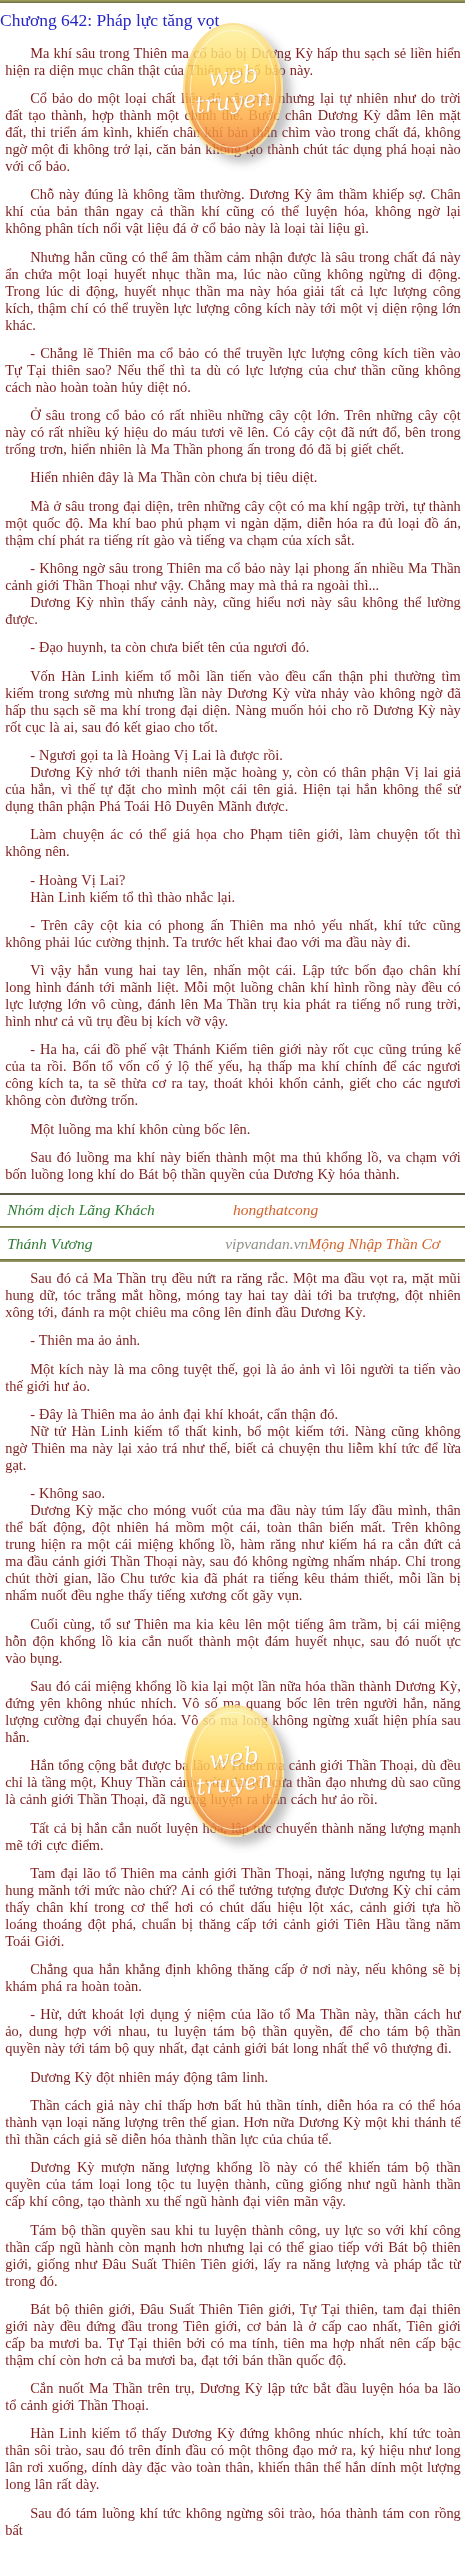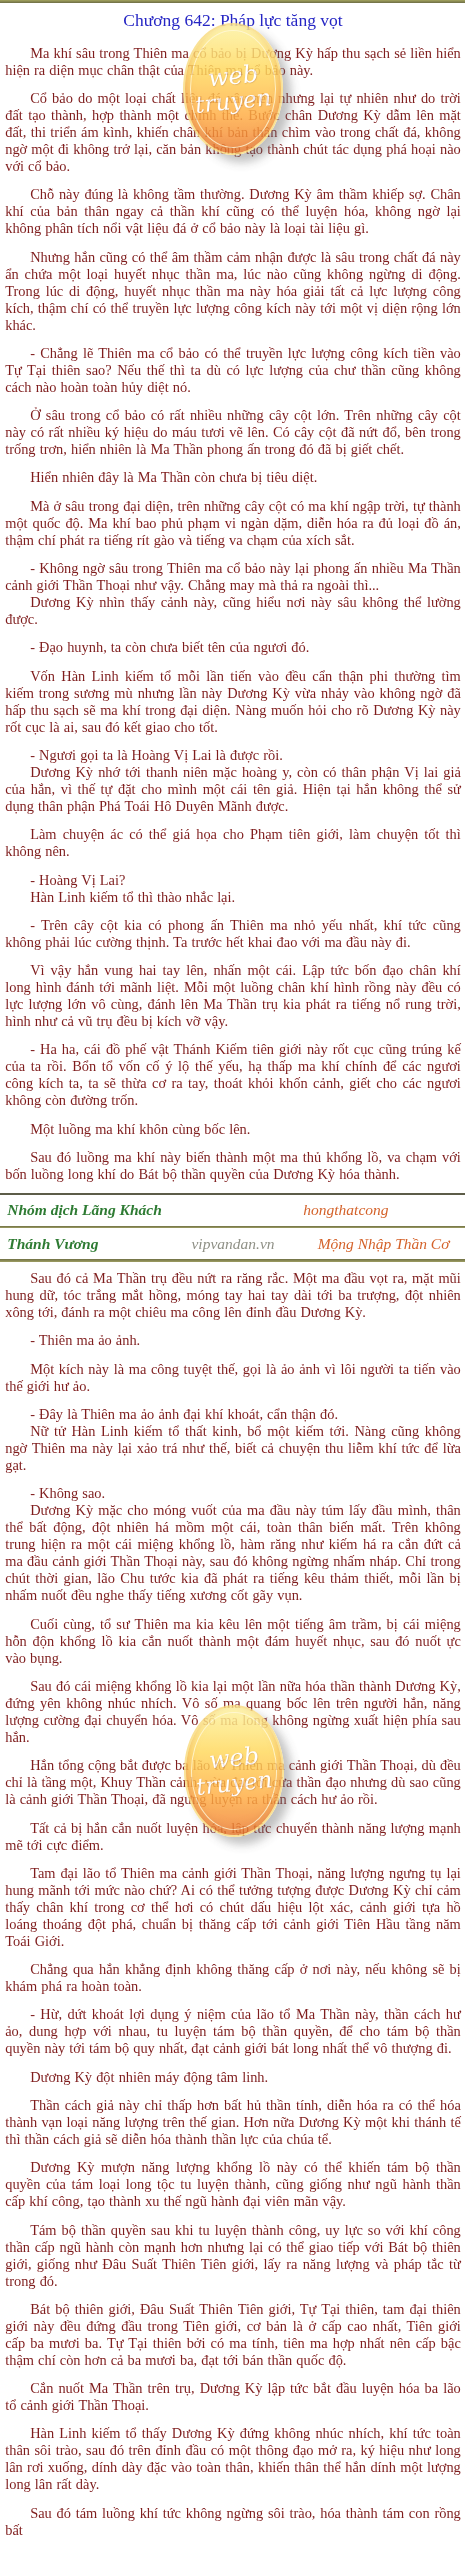--- a/index.html
+++ b/index.html
@@ -11,21 +11,20 @@
     background: #ffffff;
     font-family: "Liberation Serif", "DejaVu Serif", serif;
   }
   .top-rule {
     height: 3.1px;
     background: linear-gradient(#a3a35e, #6d6d45);
     width: 100%;
   }
   h1.chapter-title {
     margin: 7.2px 0 13.4px 0;
-    text-align: center;
     font-weight: normal;
     font-size: 17.5px;
     color: #2626c4;
     font-family: "Liberation Serif", "DejaVu Serif", serif;
   }
   #chapter-body { padding: 0 5.2px; }
   p.para {
     margin: 11.3px 0 0 0;
     font-size: 14.4px;
     line-height: 17px;
@@ -40,23 +39,23 @@
   .rule-a { height: 1.5px; background: #5c5c48; margin: 0; }
   .rule-b { height: 2.6px; background: linear-gradient(#6f6f45, #9f9f63); }
   .credits-row {
     display: flex;
     align-items: center;
     padding: 5.2px 7.2px;
     font-style: italic;
     font-size: 15.5px;
     line-height: 20.6px;
   }
-  .credits-row .left  { flex: 1; text-align: left;   color: #2e7b33; font-weight: bold; }
-  .credits-row .mid   { flex: 1; text-align: center; color: #8f9086; }
-  .credits-row .right { flex: 1; text-align: center;  color: #d4622a; }
+  .credits-row .left  { flex: 1; text-align: left;   color: #2e7b33; }
+  .credits-row .mid   { flex: 1; text-align: right; color: #8f9086; }
+  .credits-row .right { flex: 1; text-align: left;  color: #d4622a; }
   
   .coin {
     position: absolute;
     width: 96px;
     height: 128px;
     border-radius: 50%;
     background: linear-gradient(180deg, #fdf3a2 0%, #ffd95e 35%, #ffae45 70%, #f08034 100%);
     border: 2.6px solid #f9dc82;
     box-shadow: 8.2px 7.2px 9.3px rgba(110,110,110,0.5), inset 0 -5.2px 9.3px rgba(214,110,40,0.55);
     opacity: 0.84;

